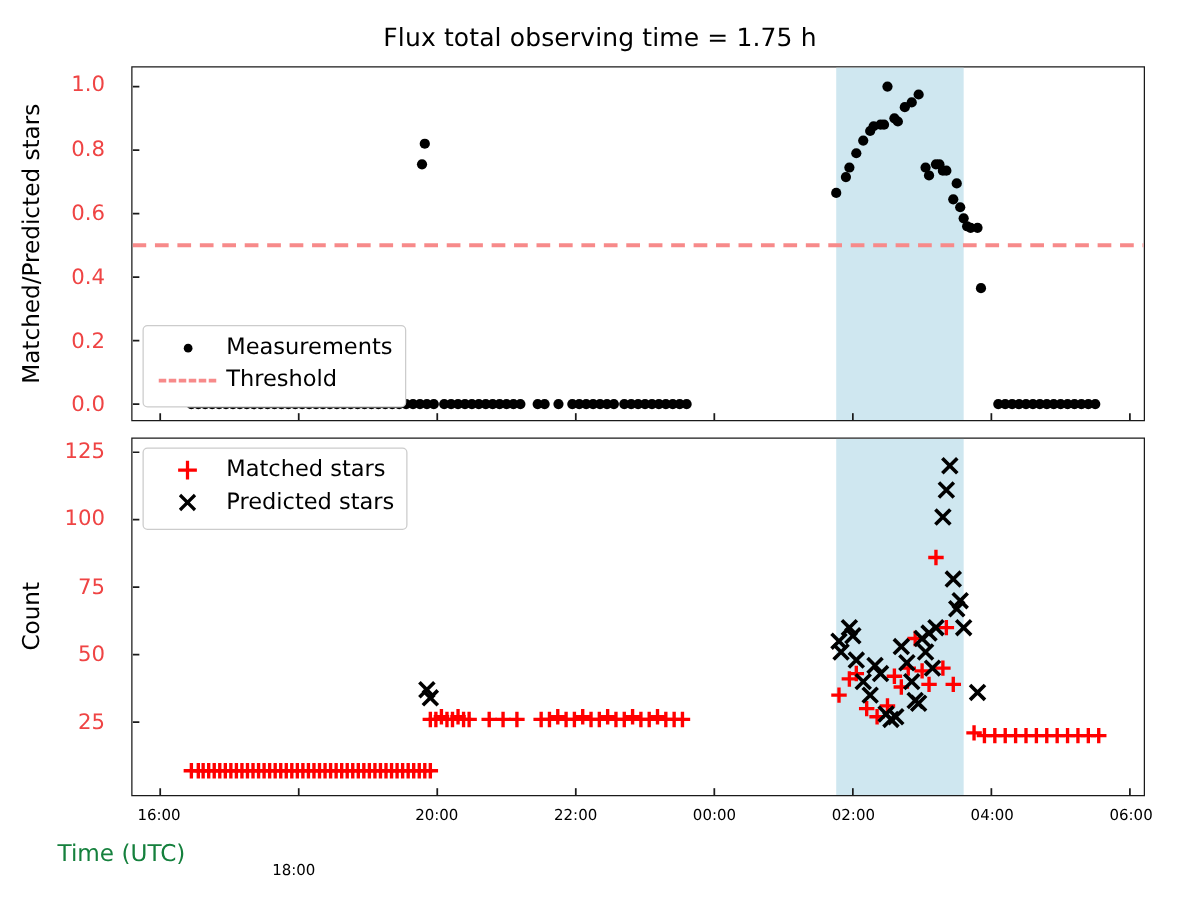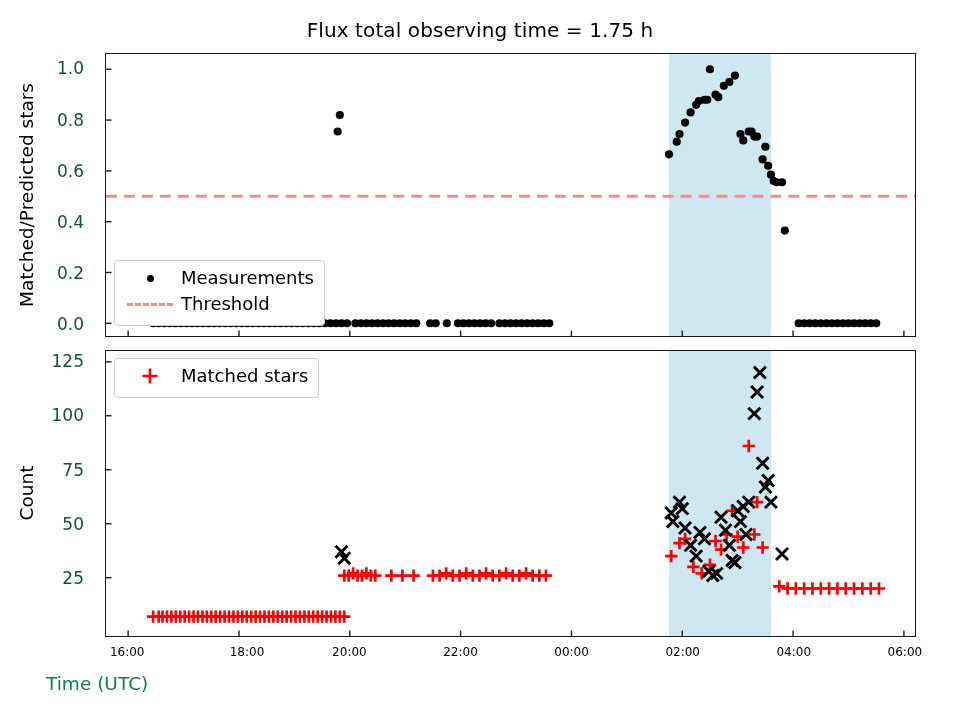--- a/index.html
+++ b/index.html
@@ -58,21 +58,21 @@
     display: block;
   }
   
   .ytick {
     position: absolute;
     right: 0;
     transform: translateY(-50%);
     font-size: 17px;
     text-align: right;
     white-space: nowrap;
-    color: #14532d;
+    color: #ef4444;
   }
   .ytick-col {
     position: absolute;
     width: 92px;
     left: 0;
   }
   #ytl-top { top: 53px; height: 284px; }
   #ytl-bottom { top: 350px; height: 287px; }
   .xtick {
     position: absolute;
@@ -468,21 +468,21 @@
       <div class="ytick" style="top: 228.295px; padding-right: 8px;">25</div>
       <div class="ytick" style="top: 173.939px; padding-right: 8px;">50</div>
       <div class="ytick" style="top: 119.583px; padding-right: 8px;">75</div>
       <div class="ytick" style="top: 65.2273px; padding-right: 8px;">100</div>
       <div class="ytick" style="top: 10.8712px; padding-right: 8px;">125</div>
     </div>
   <div class="ylabel" id="ylabel-bottom">Count</div>
 
   <div id="xticks">
       <div class="xtick" style="left: 127.219px;">16:00</div>
-      <div class="xtick" style="left: 247px;">18:00</div>
+      <div class="xtick" style="left: 235px; margin-top: 44px;">18:00</div>
       <div class="xtick" style="left: 349.411px;">20:00</div>
       <div class="xtick" style="left: 460.507px;">22:00</div>
       <div class="xtick" style="left: 571.603px;">00:00</div>
       <div class="xtick" style="left: 682.699px;">02:00</div>
       <div class="xtick" style="left: 793.795px;">04:00</div>
       <div class="xtick" style="left: 904.89px;">06:00</div>
     </div>
   <div class="xlabel">Time (UTC)</div>
 
   <div class="legend" id="legend-top">
@@ -502,15 +502,23 @@
 
   <div class="legend" id="legend-bottom">
     <div class="legend-row">
       <span class="legend-key">
         <svg width="22" height="22" viewBox="0 0 22 22">
             <path d="M11 3.5 V18.5 M3.5 11 H18.5" stroke="#ff0000" stroke-width="2.6" stroke-linecap="butt"></path>
           </svg>
       </span>
       <span class="legend-label">Matched stars</span>
     </div>
+    <div class="legend-row">
+      <span class="legend-key">
+        <svg width="22" height="22" viewBox="0 0 22 22">
+            <path d="M5 5 L17 17 M17 5 L5 17" stroke="#000000" stroke-width="2.6" stroke-linecap="butt"></path>
+          </svg>
+      </span>
+      <span class="legend-label">Predicted stars</span>
+    </div>
   </div>
 
 </div>
 
 </body></html>

